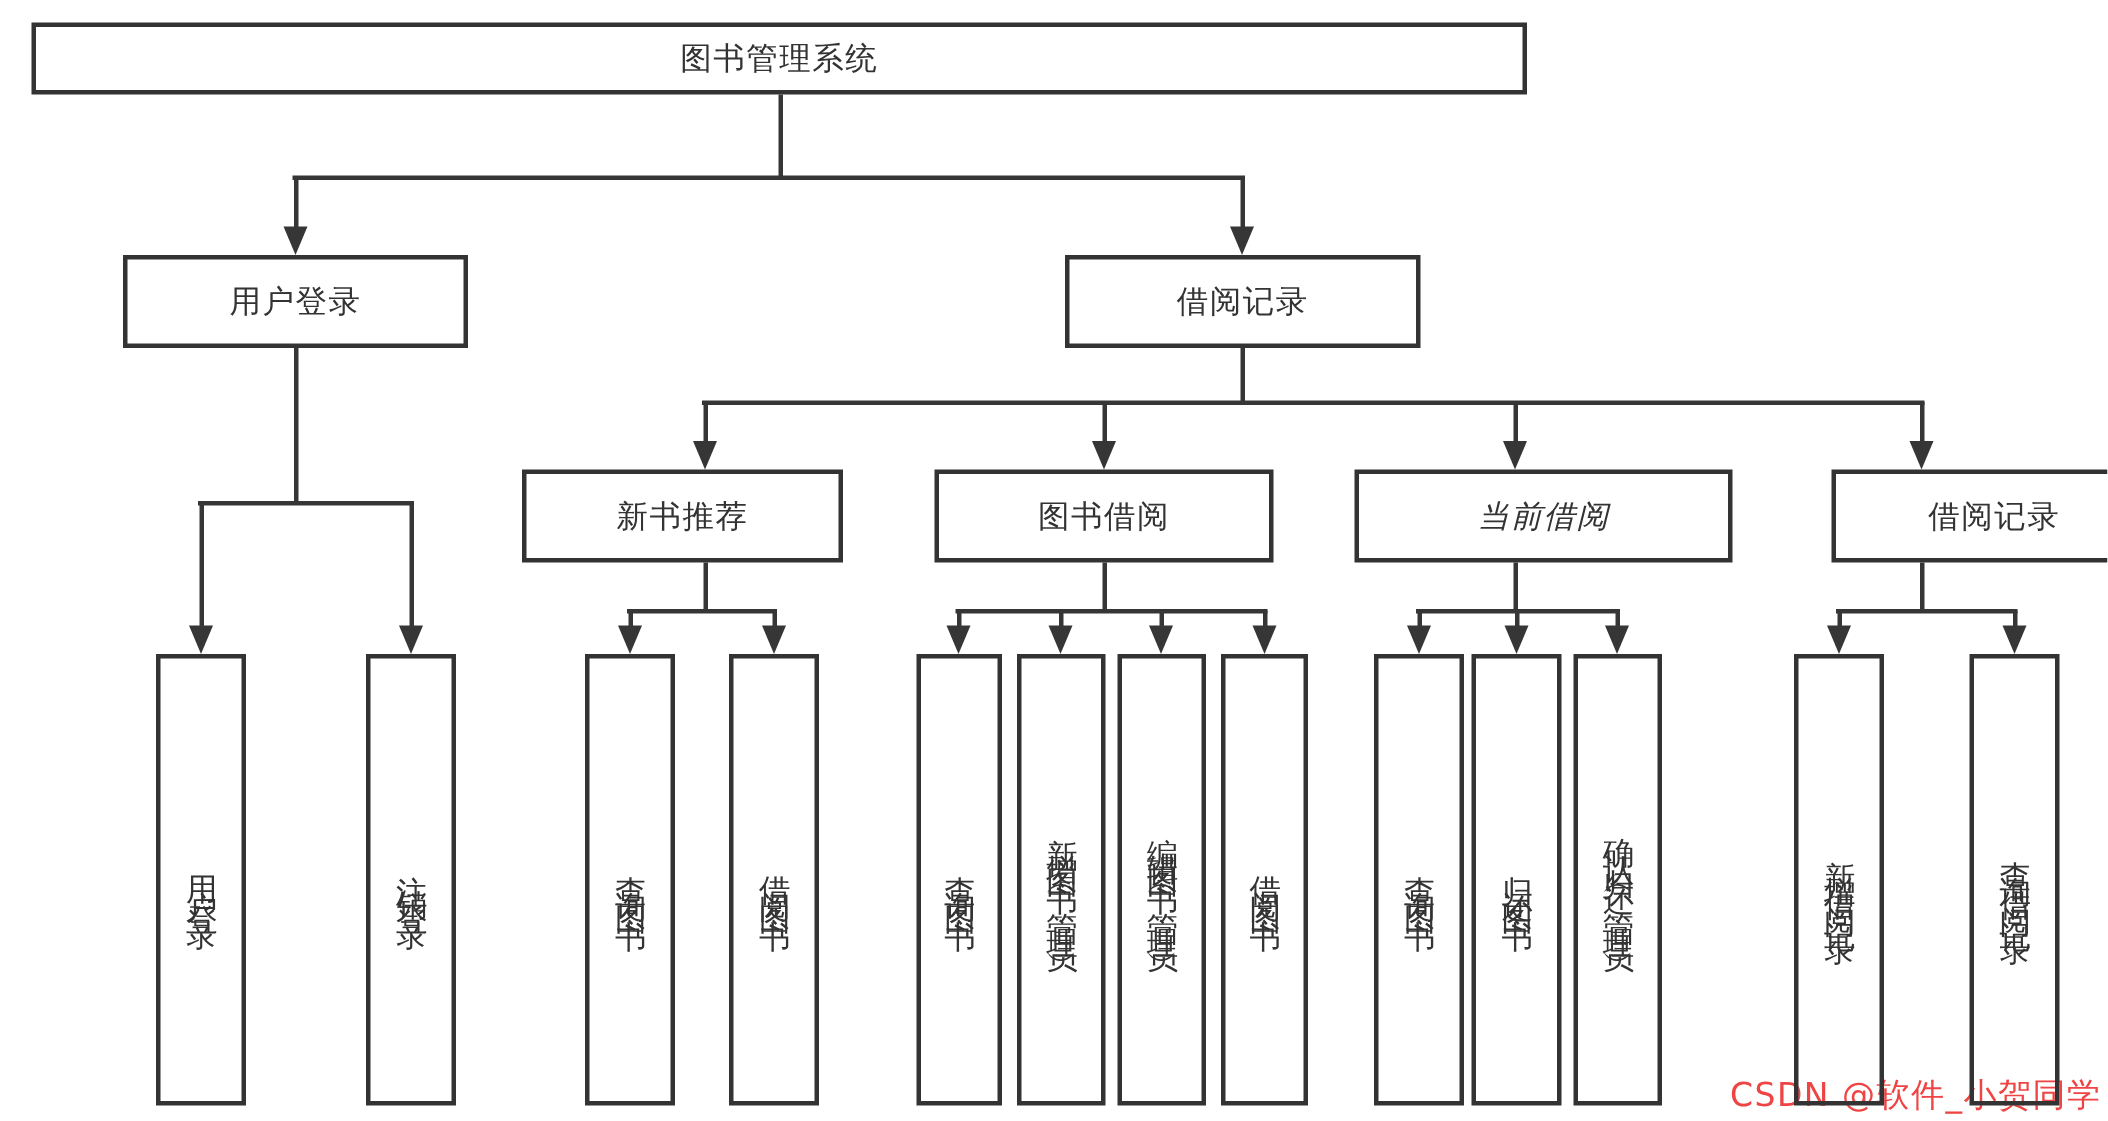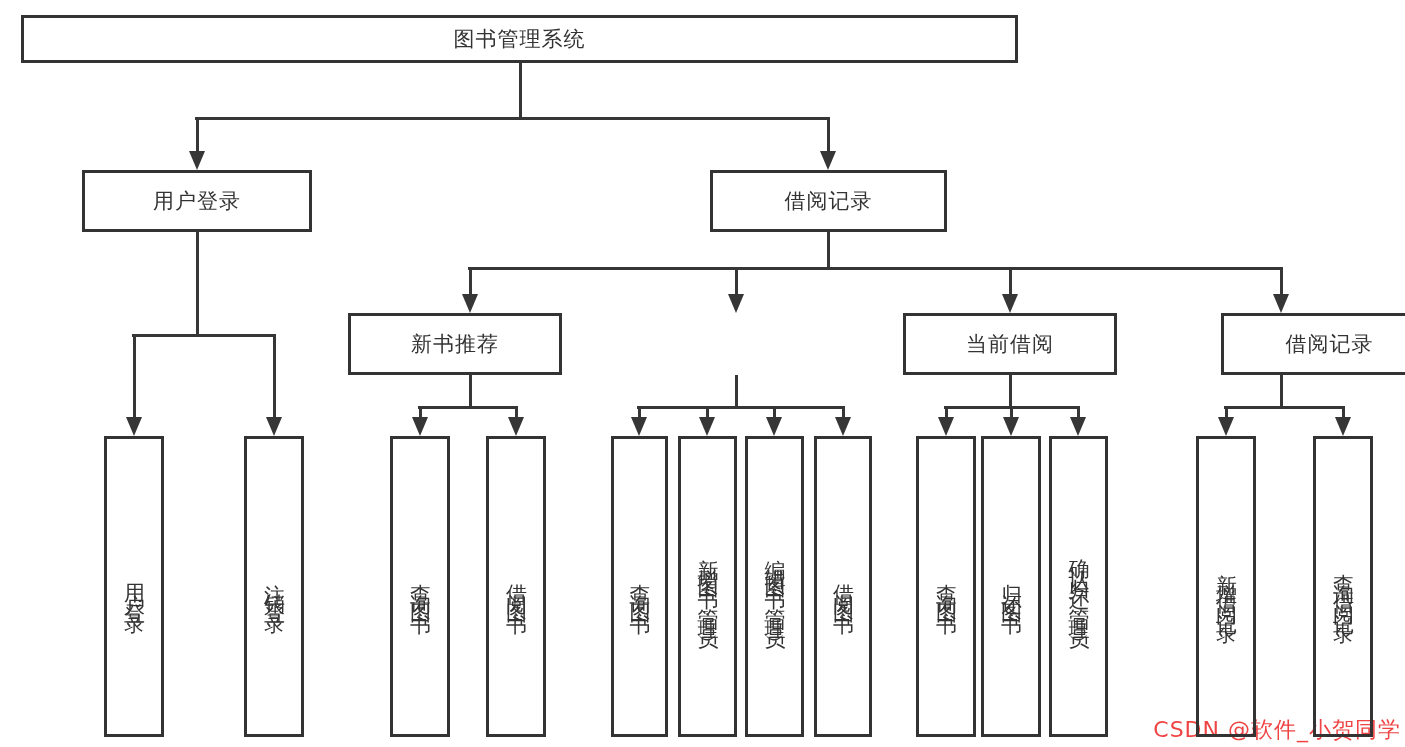--- a/index.html
+++ b/index.html
@@ -70,21 +70,24 @@
   <div class="node" style="left:82px; top:170px; width:230px; height:62px;">
     <span class="hlabel">用户登录</span>
   </div>
   <div class="node" style="left:710px; top:170px; width:237px; height:62px;">
     <span class="hlabel">借阅记录</span>
   </div>
 
   <div class="node" style="left:348px; top:313px; width:214px; height:62px;">
     <span class="hlabel">新书推荐</span>
   </div>
-  <div class="node" style="left:903px; top:313px; width:214px; height:62px;">
+  <div class="node" style="left:623px; top:313px; width:226px; height:62px;">
+    <span class="hlabel">图书借阅</span>
+  </div>
+  <div class="node" style="left:903px; top:313px; width:252px; height:62px;font-style:italic;">
     <span class="hlabel">当前借阅</span>
   </div>
   <div class="node" style="left:1173px; top:313px; width:217px; height:62px;margin-left:48px;">
     <span class="hlabel">借阅记录</span>
   </div>
 
   <div class="node" style="left:104px; top:436px; width:60px; height:301px;">
     <span class="vlabel">用户登录</span>
   </div>
   <div class="node" style="left:244px; top:436px; width:60px; height:301px;">

